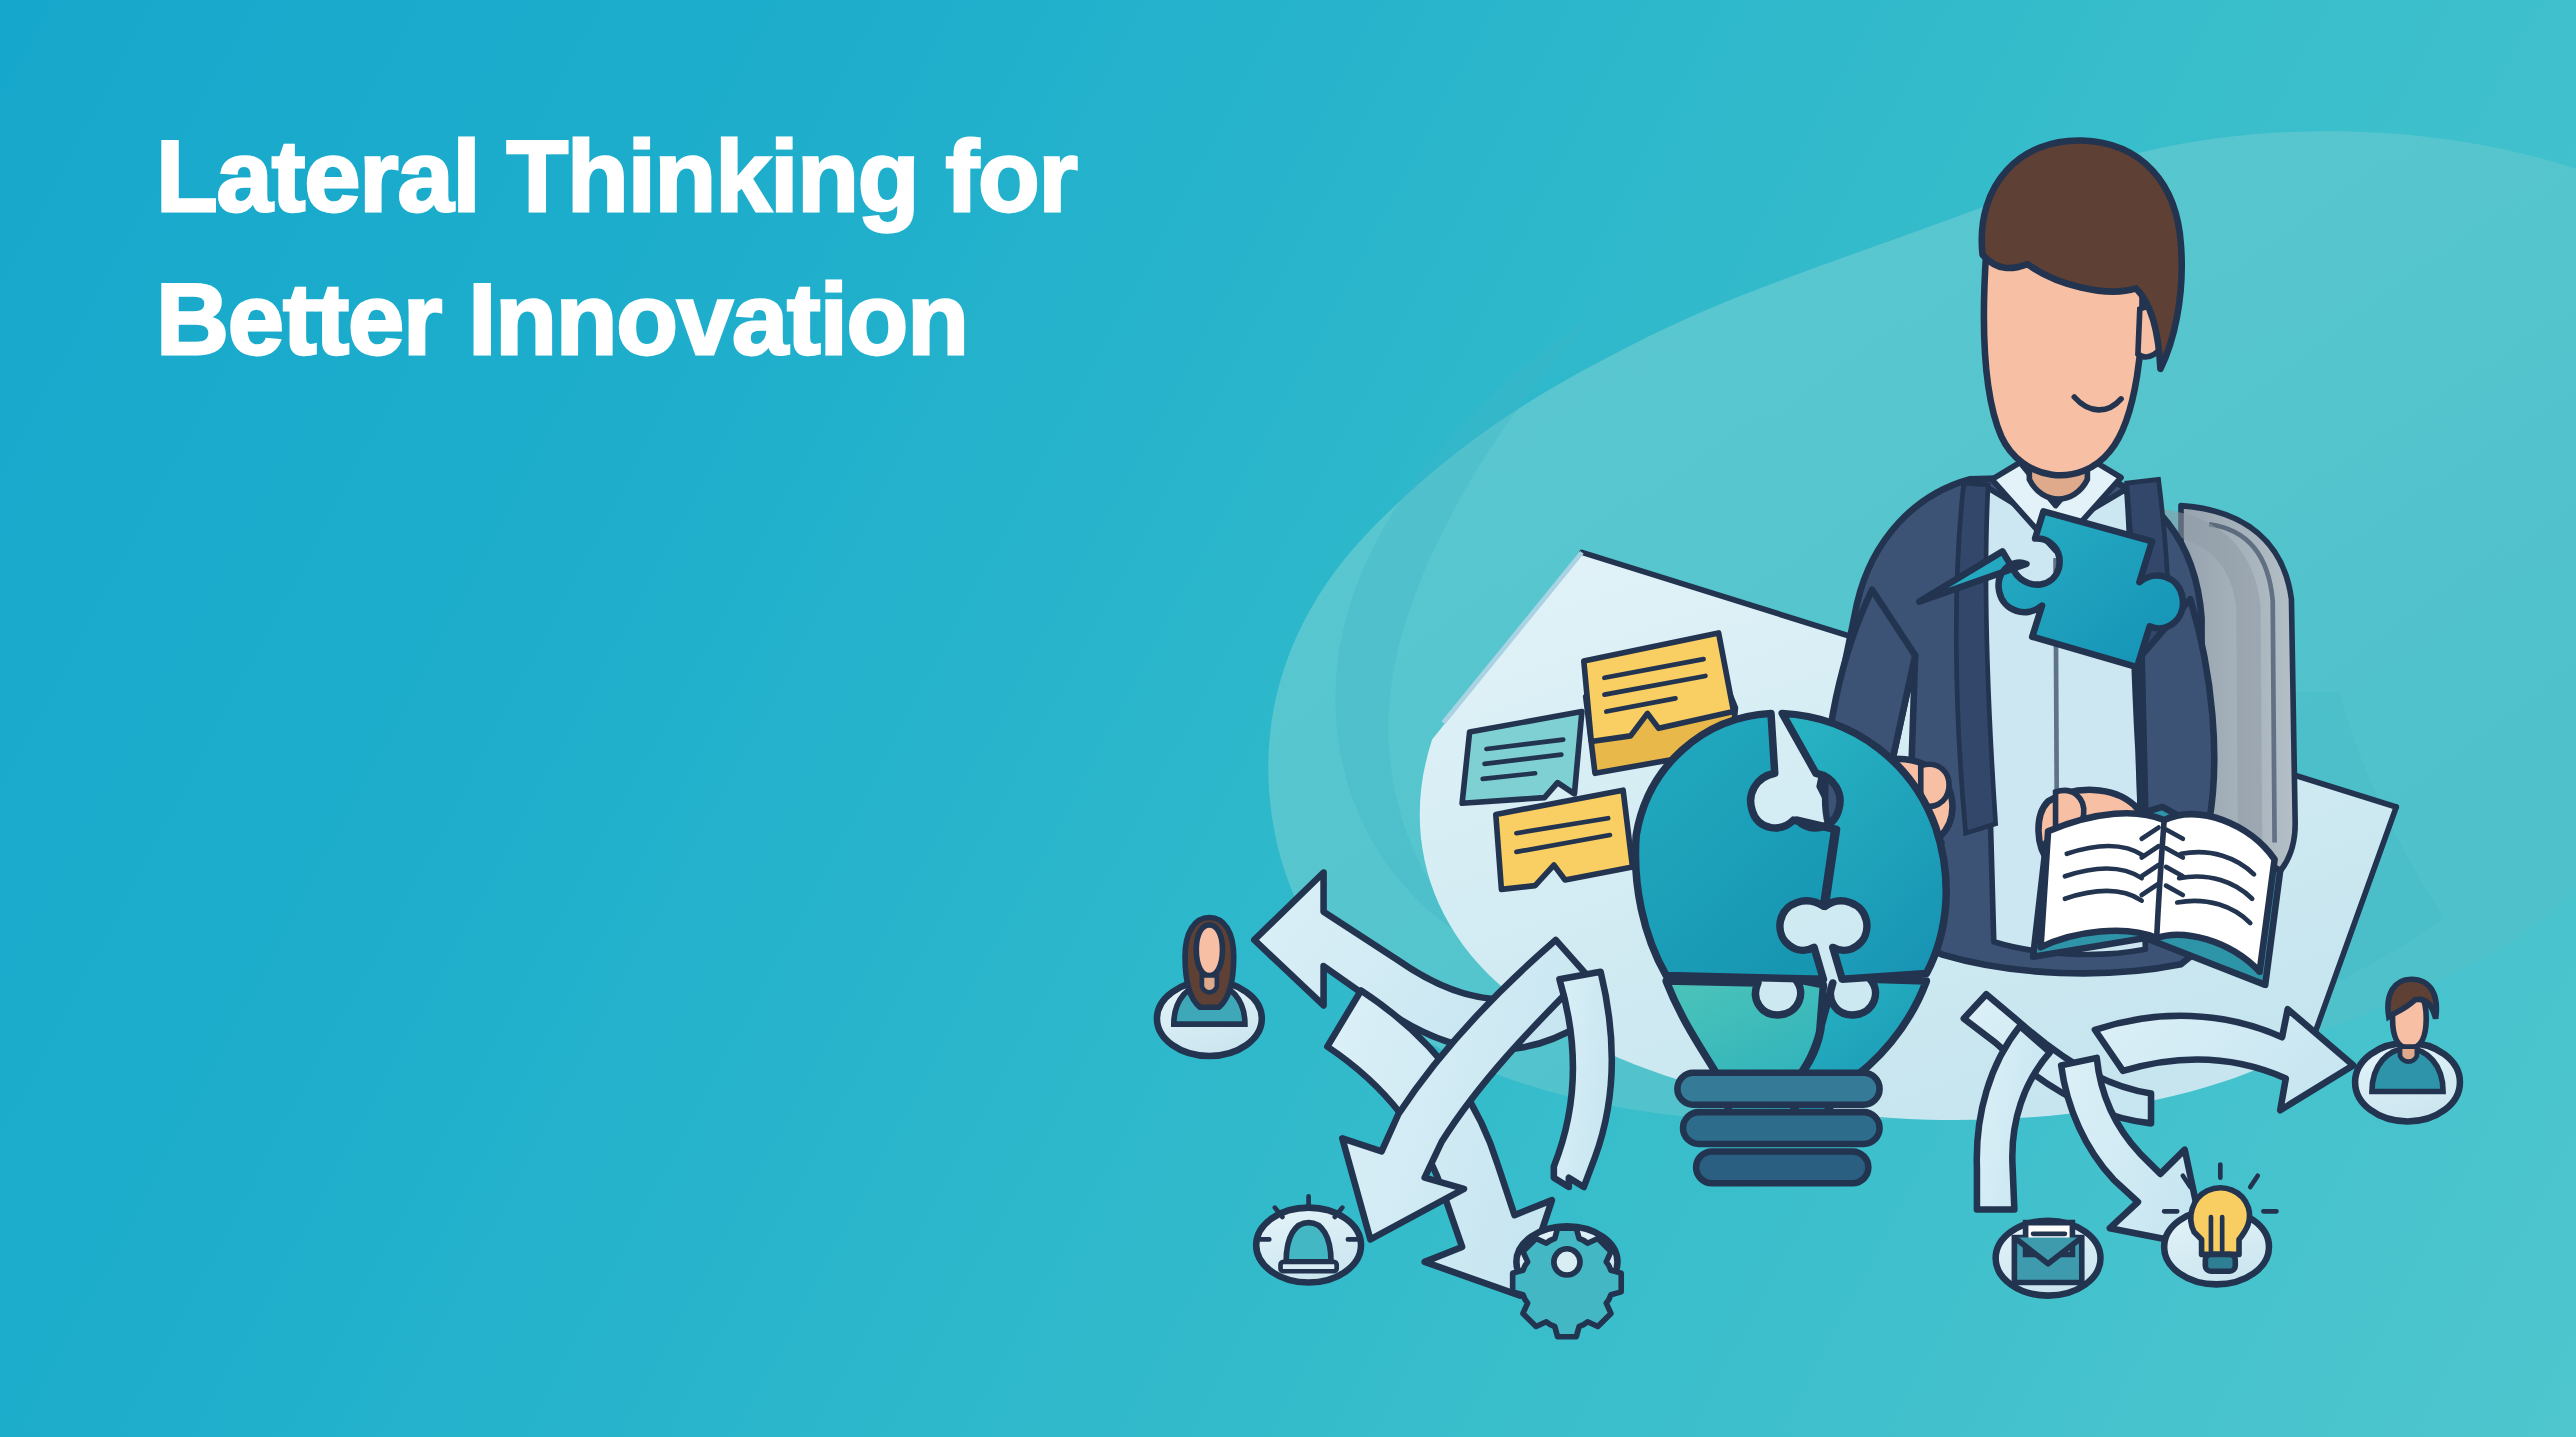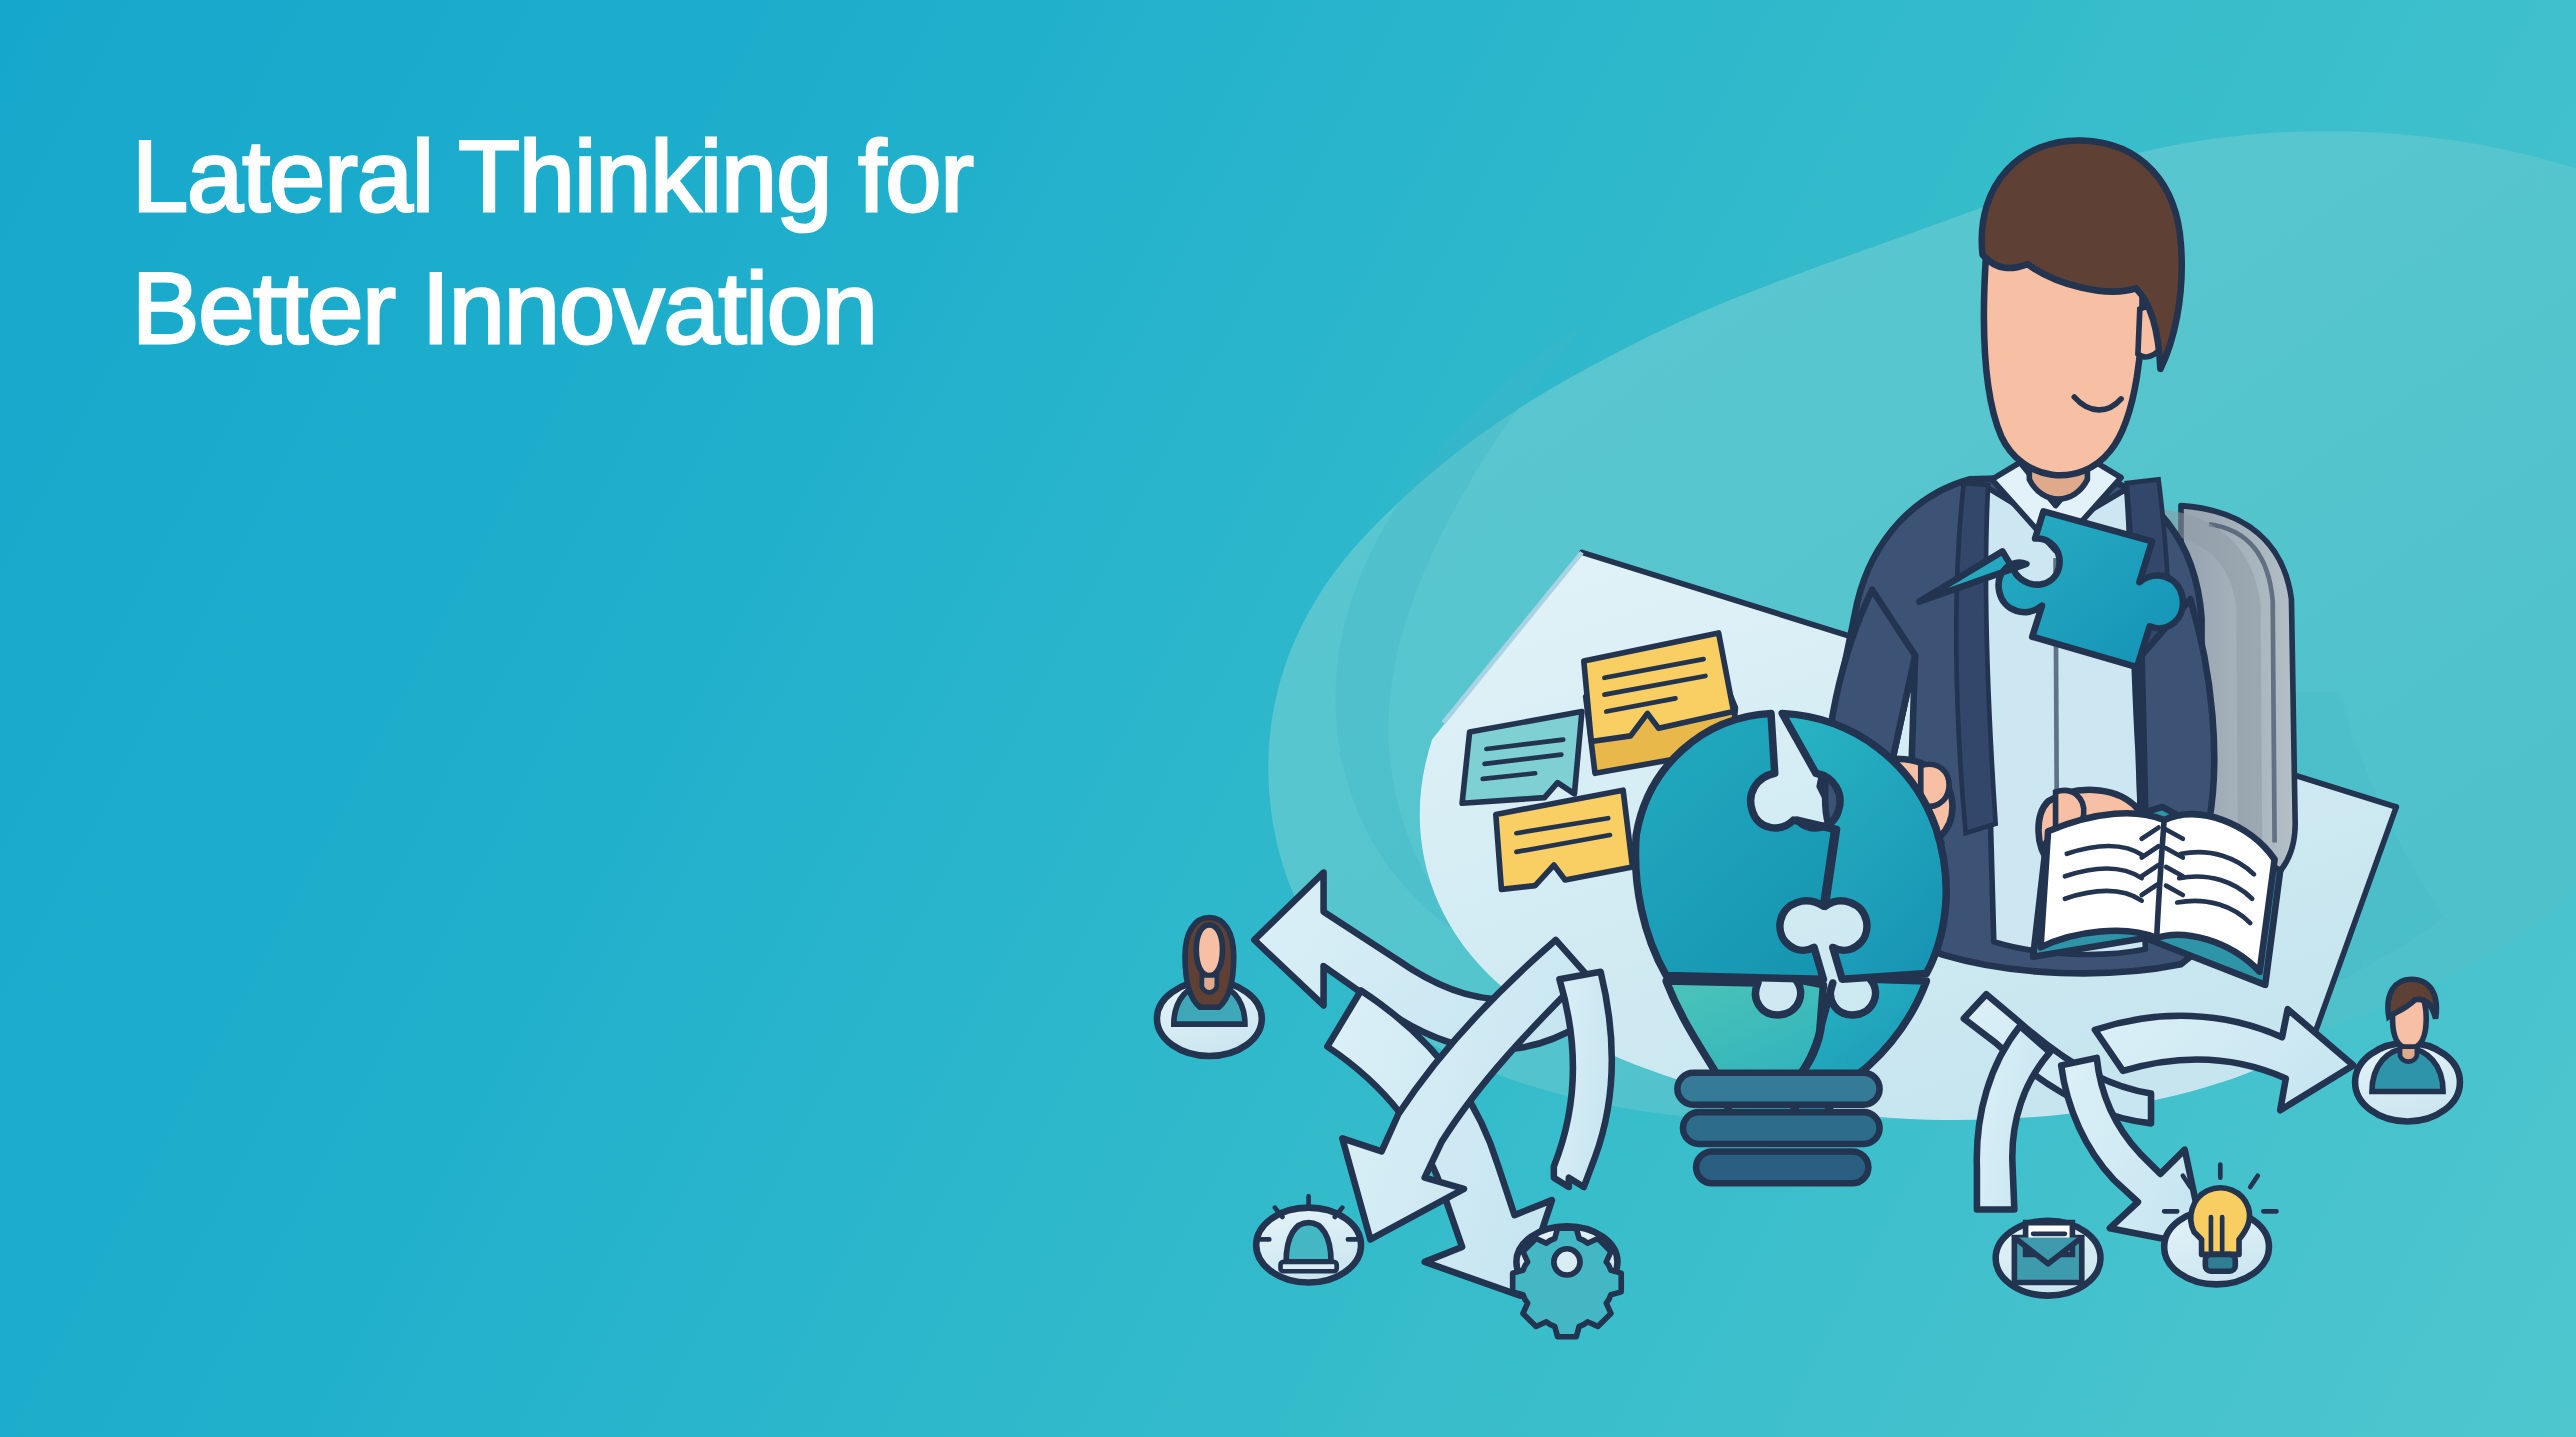--- a/index.html
+++ b/index.html
@@ -13,33 +13,33 @@
     position:relative;
     width:2576px; height:1438px;
     background:linear-gradient(118deg, #16A7CC 0%, #1FAFCC 28%, #35BCCB 62%, #4FC6CE 100%);
     overflow:hidden;
   }
   #art { position:absolute; inset:0; width:2576px; height:1438px; }
 
   
   #headline {
     position:absolute;
-    left:132px; top:127px;
+    left:156px; top:127px;
     width:1404px;
     color:#FFFFFF;
-    font-weight:400;
+    font-weight:700;
     font-size:101px;
     line-height:1.00;
     letter-spacing:-1.1px;
     -webkit-text-stroke:2.8px #FFFFFF;
     text-rendering:geometricPrecision;
     user-select:none;
   }
   #headline .ln { display:block; white-space:nowrap; }
-  #headline .ln.second { margin-top:31px; }
+  #headline .ln.second { margin-top:42px; }
 </style>
 </head>
 <body>
 
 <div id="banner">
 
   <svg id="art" viewBox="0 0 2752 1536" xmlns="http://www.w3.org/2000/svg">
     <defs>
       <linearGradient id="gBlob" x1="0" y1="0" x2="1" y2="1">
         <stop offset="0%" stop-color="#63CBD2"></stop>

